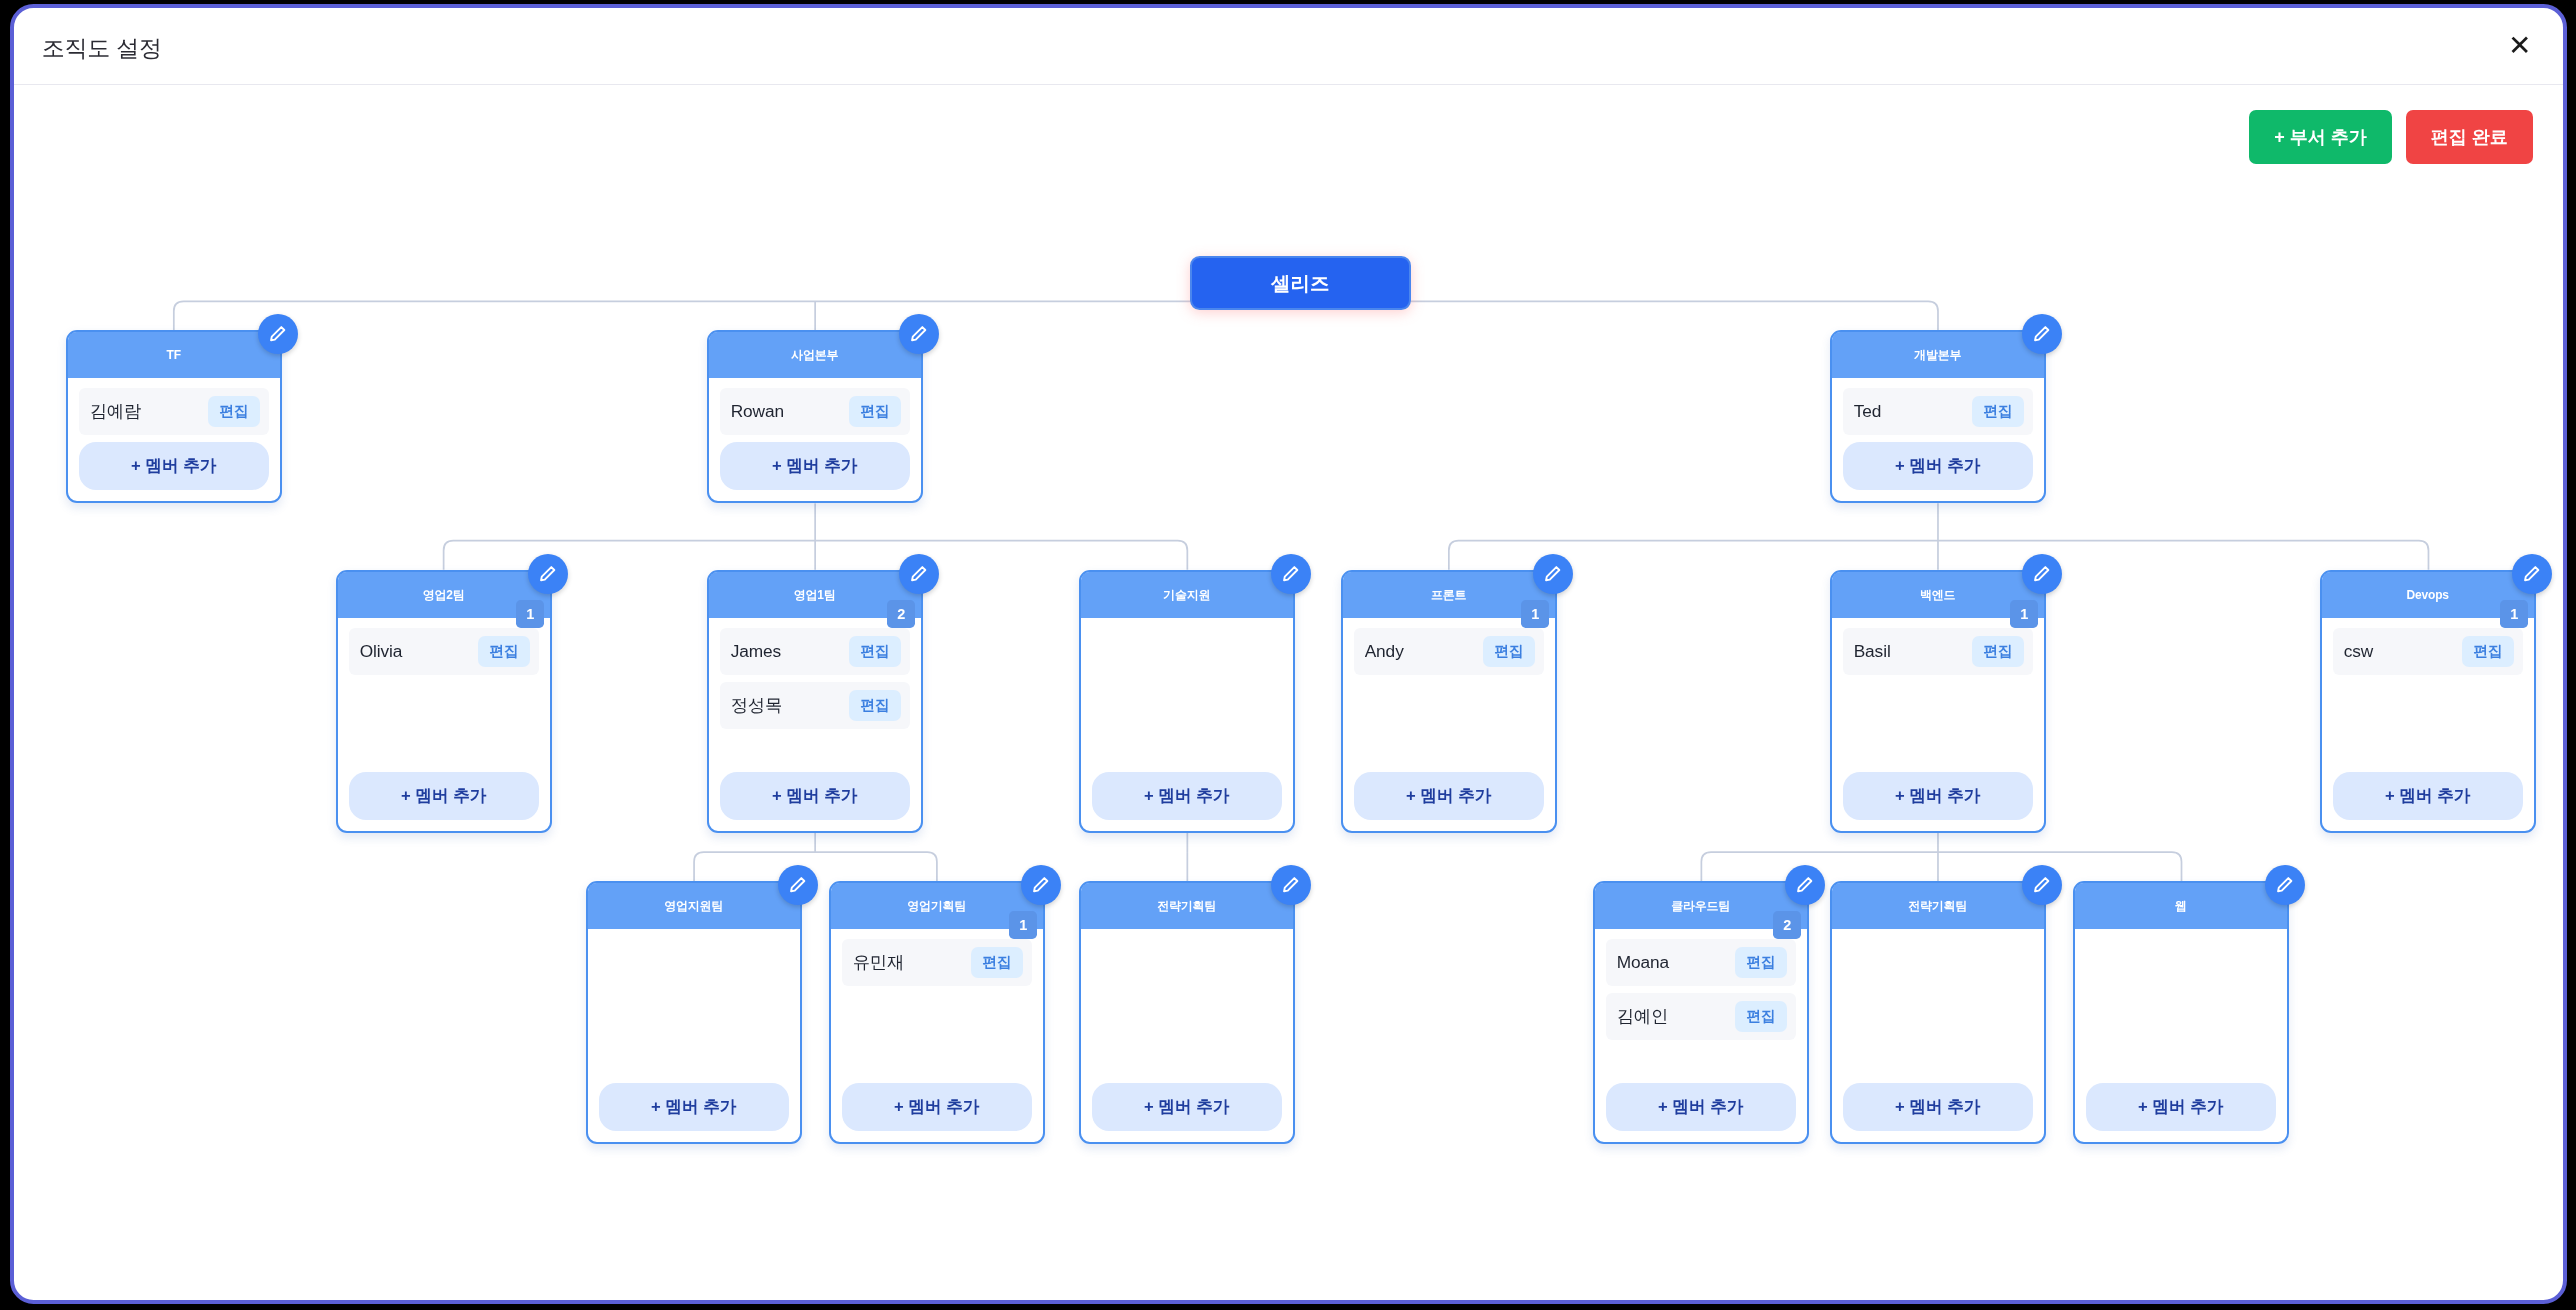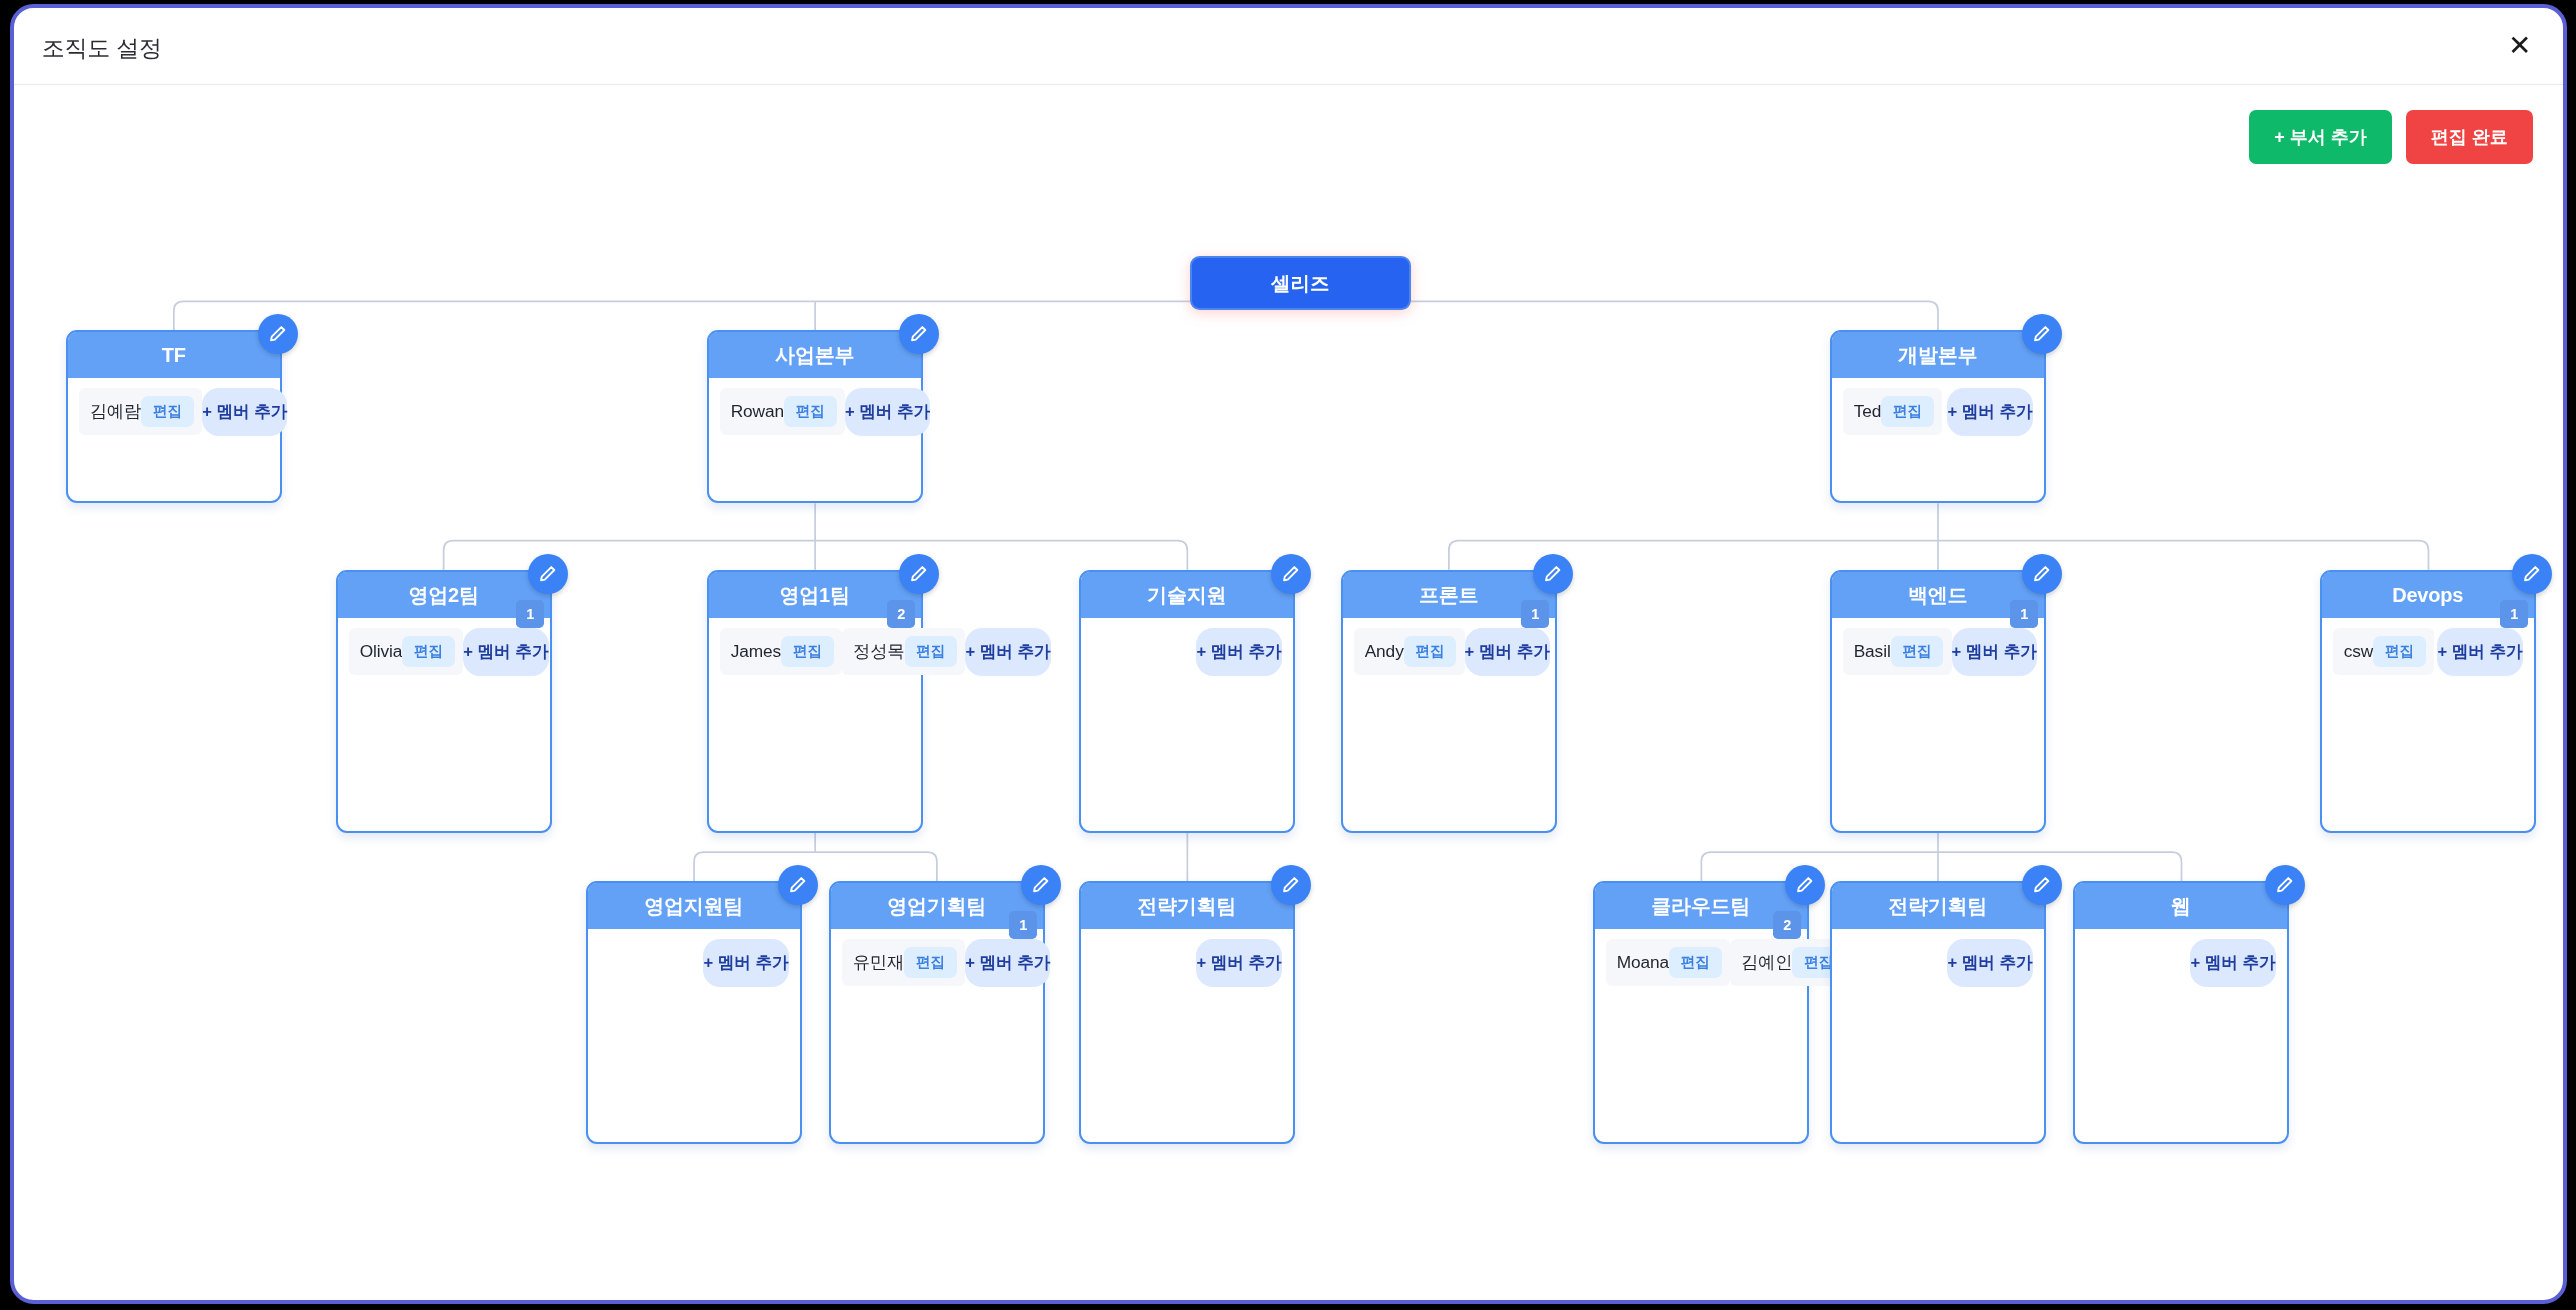--- a/index.html
+++ b/index.html
@@ -93,21 +93,21 @@
   .card-head {
     position: relative;
     background: #63a1f7;
     border-radius: 8.3px 8.3px 0 0;
     height: 46px;
     display: flex; align-items: center; justify-content: center;
     cursor: pointer;
   }
   .card-title {
     color: #ffffff;
-    font-size: 20px;
+    font-size: 12px;
     font-weight: 700;
     letter-spacing: -0.2px;
   }
   .count-badge {
     position: absolute;
     right: 5.5px; bottom: -9.7px;
     min-width: 28px; height: 28px;
     background: #5b94e8;
     border-radius: 4.8px;
     color: #ffffff;
@@ -124,21 +124,21 @@
     border-radius: 50%;
     display: flex; align-items: center; justify-content: center;
     cursor: pointer;
     z-index: 6;
     box-shadow: 0 2.1px 5.5px rgba(0,0,0,0.18);
   }
   .pencil-fab svg { width: 19.4px; height: 19.4px; }
   .card-body {
     padding: 9.7px 11px 11px 11px;
     display: flex;
-    flex-direction: row;
+    flex-direction: column;
     height: calc(100% - 46px);
   }
   .member-row {
     background: #f6f7fa;
     border-radius: 6.2px;
     height: 47px;
     margin-bottom: 7px;
     display: flex; align-items: center;
     padding: 0 8.3px 0 11px;
     flex: 0 0 auto;

